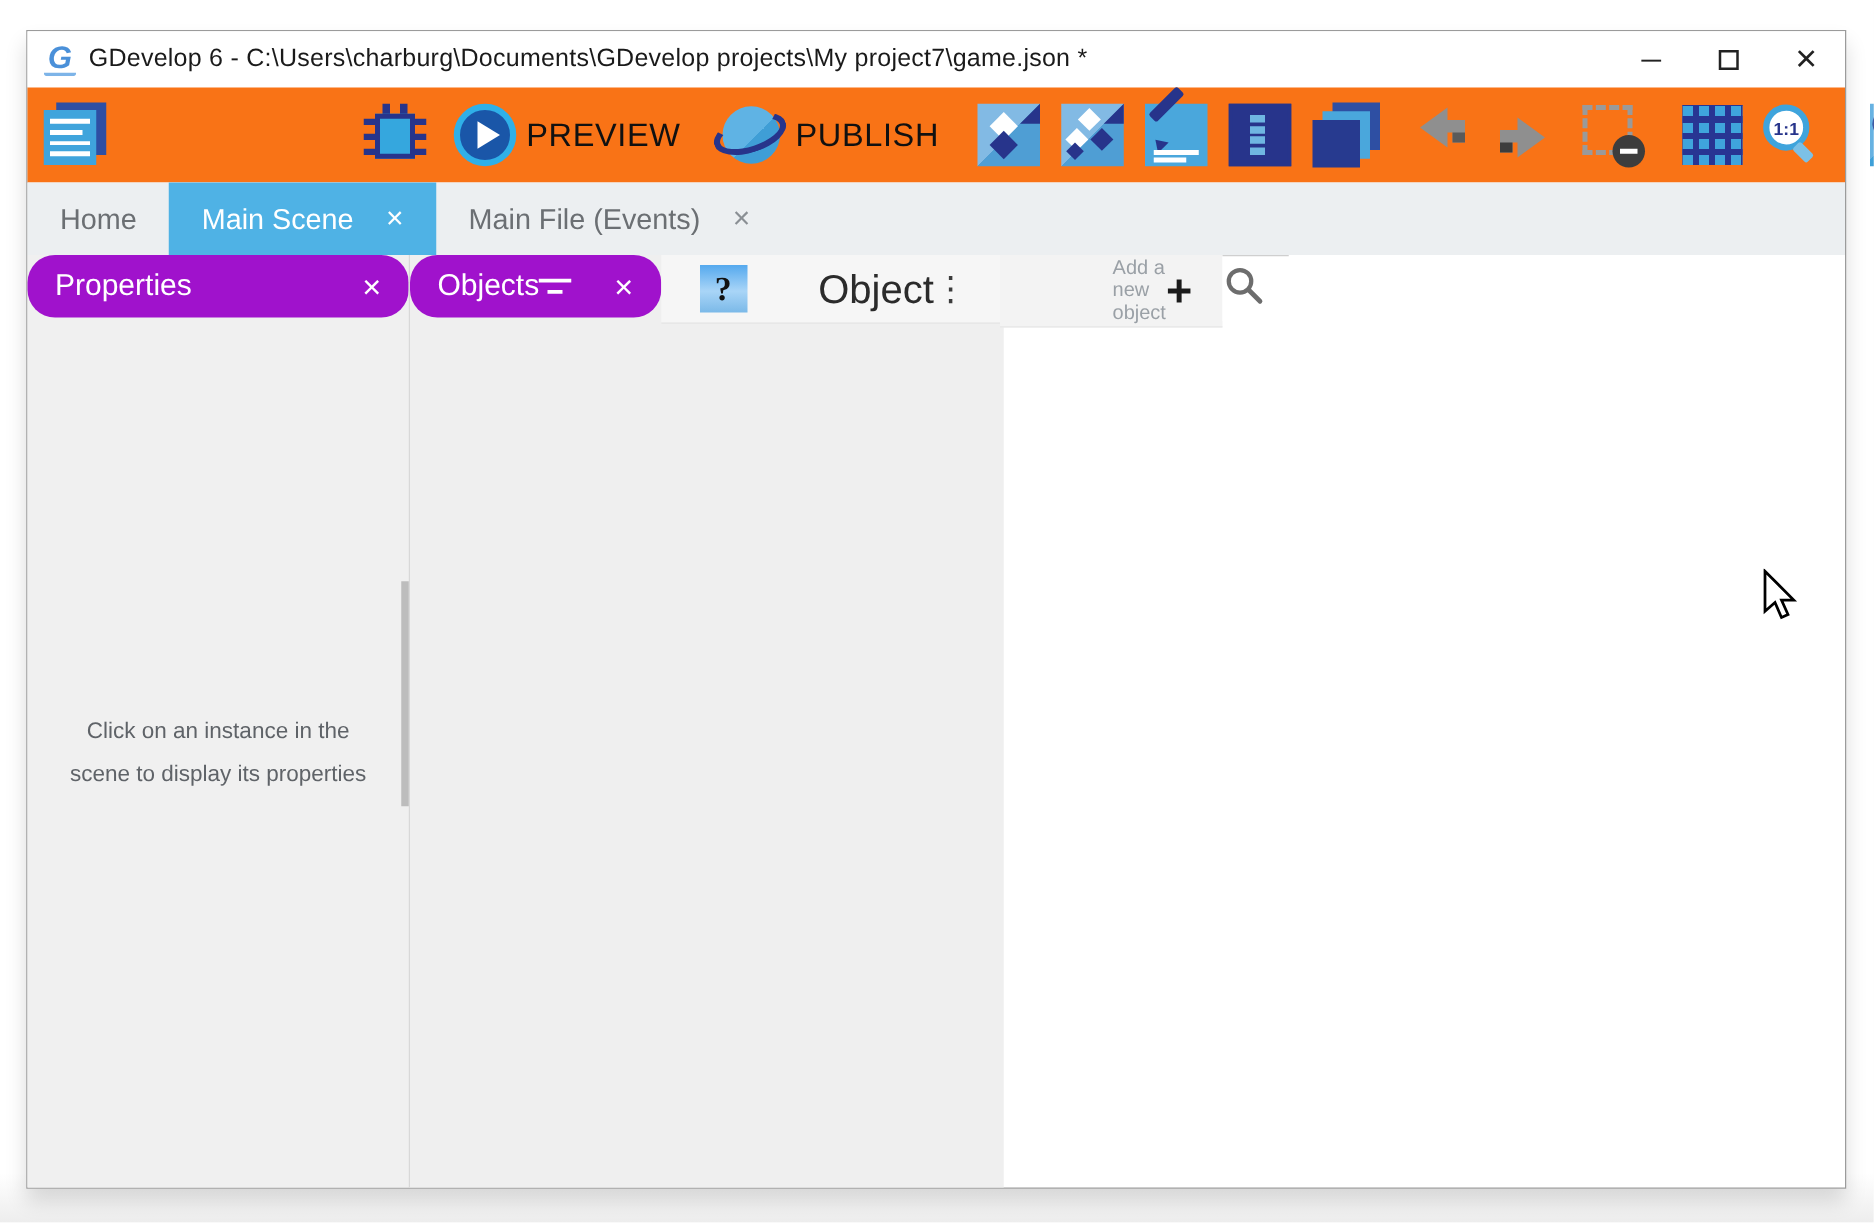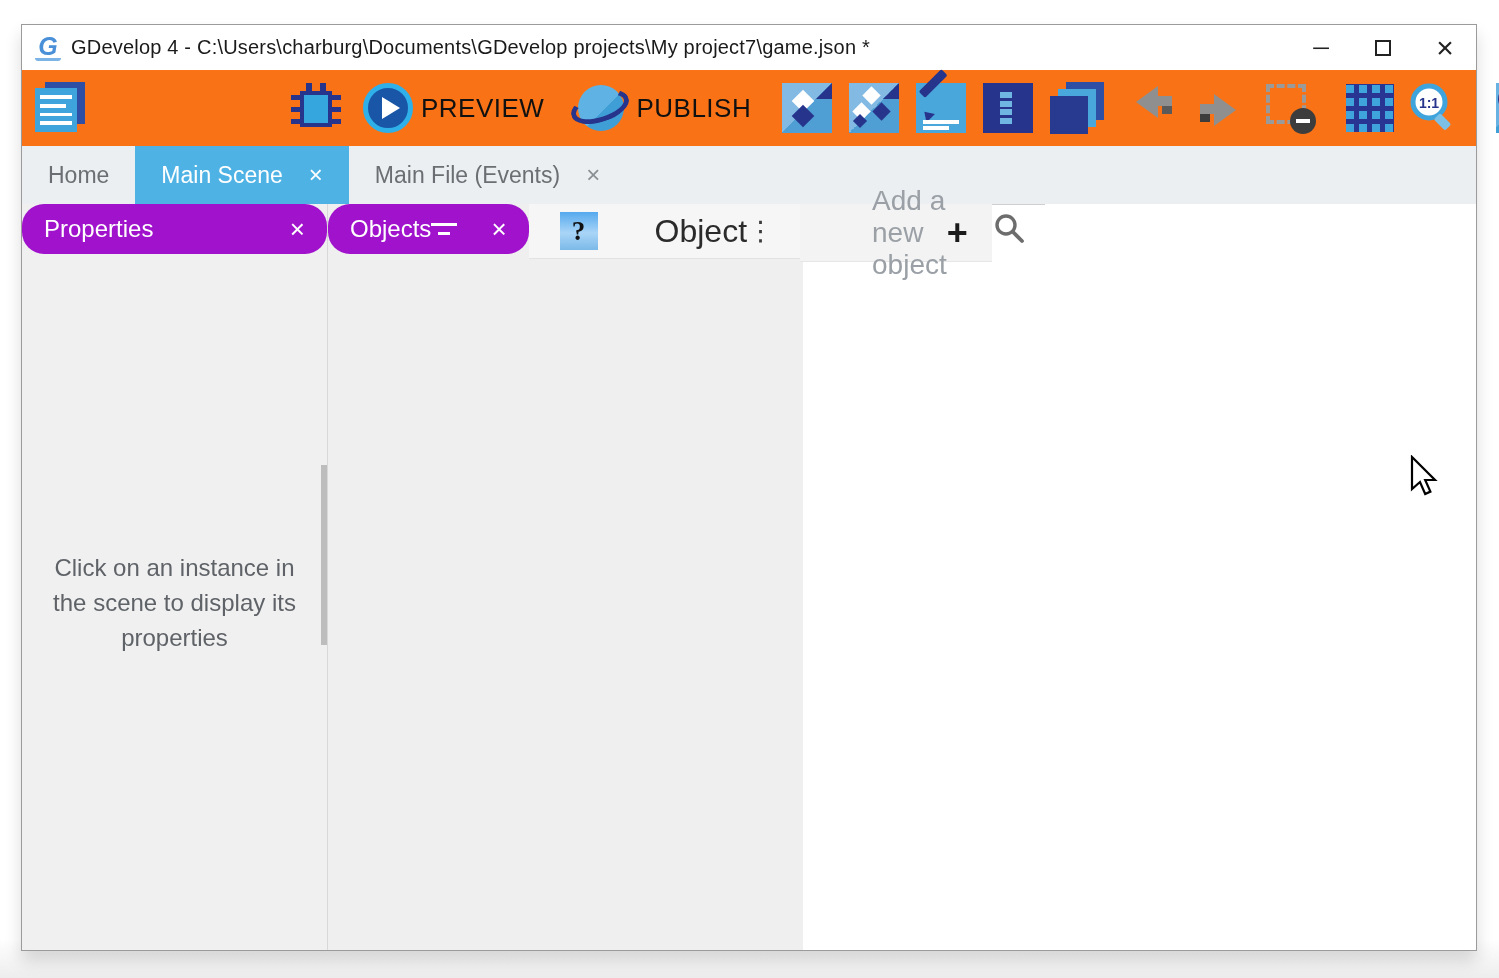--- a/index.html
+++ b/index.html
@@ -115,21 +115,21 @@
 
   
   .main { flex:1 1 auto; display:flex; min-height:0; }
 
   .panel-header { height:50px; flex:0 0 50px; background:#A012CC; color:#fff; display:flex;
     align-items:center; padding:0 22px; font-size:24px;border-radius:22px; }
   .panel-header .x { margin-left:auto; font-size:26px; color:#fff; }
 
   .props-panel { width:305px; flex:0 0 305px; display:flex; flex-direction:column; background:#f0f0f0; }
   .props-body { flex:1; position:relative; display:flex; align-items:center; justify-content:center; }
-  .props-empty { width:256px; text-align:center; font-size:24px; line-height:35px; color:#5f6368; }
+  .props-empty { width:256px; text-align:center; font-size:18px; line-height:35px; color:#5f6368; }
   .props-scroll { position:absolute; right:0; top:211px; width:6px; height:180px; background:#bdbdbd; }
 
   .canvas { flex:1 1 auto; background:#d0d0d0; position:relative; overflow:hidden; }
   .cv-hline-dark { position:absolute; left:5px; top:3px; width:356px; height:4px; background:#3fa8dc; }
   .cv-hline-light { position:absolute; left:361px; right:0; top:3px; height:4px; background:#a6cbe3; }
   .cv-vline-dark { position:absolute; left:5px; top:3px; width:4px; height:374px; background:#3fa8dc; }
   .cv-vline-light { position:absolute; left:5px; top:377px; bottom:0; width:4px; background:#a6cbe3; }
   .cv-dot { position:absolute; width:18px; height:18px; border-radius:50%; background:#42a9dc; }
   .cv-dot.top { left:351px; top:-3px; }
   .cv-dot.left { left:-3px; top:367px; }
@@ -146,41 +146,41 @@
   .filter-icon .f1 { width:26px; } .filter-icon .f2 { width:12px; }
   .obj-row { height:55px; flex:0 0 55px; background:#f6f6f6; border-bottom:1px solid #e2e2e2;
     display:flex; align-items:center; }
   .obj-thumb { width:38px; height:38px; margin-left:31px; font-weight:bold; font-size:27px; color:#111;
     font-family:"Liberation Serif", serif; display:flex; align-items:center; justify-content:center;
     background:linear-gradient(180deg,#55a9ee 0%,#a9d5f7 55%,#7bb9e8 100%); }
   .obj-label { margin-left:57px; font-size:32px; color:#2b2b2b; }
   .kebab { margin-left:auto; margin-right:26px; font-size:27px; color:#3c3c3c; letter-spacing:0; }
   .add-row { height:58px; flex:0 0 58px; background:#f3f3f3; border-bottom:1px solid #e6e6e6;
     display:flex; align-items:center; }
-  .add-label { margin-left:72px; font-size:28px; color:#9aa0a6; }
+  .add-label { margin-left:90px; font-size:16px; color:#9aa0a6; }
   .plus { margin-left:auto; margin-right:24px; font-size:36px; color:#1b1b1b; font-weight:bold; line-height:1; }
   .obj-body { flex:1; background:#efefef; }
   .search-bar { height:53px; flex:0 0 53px; background:#ffffff; border-top:1px solid #cfcfcf;
     display:flex; align-items:center; }
   .search-input { flex:1; border:0; outline:none; font-size:26px; color:#444; padding-left:14px;
     font-family:"Liberation Sans", sans-serif; background:transparent; }
   .search-input::placeholder { color:#9aa0a6; }
   .search-icon { margin-right:16px; }
 
   .mouse-cursor { position:absolute; left:1410px; top:455px; z-index:50; }
 </style>
 </head>
 <body>
 
 <div class="stage">
   <div class="app-window">
 
     <div class="titlebar">
       <div class="app-logo">G</div>
-      <div class="title-text">GDevelop 4 - C:\Users\charburg\Documents\GDevelop projects\My project7\game.json *</div>
+      <div class="title-text">GDevelop 6 - C:\Users\charburg\Documents\GDevelop projects\My project7\game.json *</div>
       <div class="win-controls">
         <div class="win-btn">─</div>
         <div class="win-btn">
             <span class="maxi-box"></span>
           </div>
         <div class="win-btn" style="font-size:30px;">×</div>
       </div>
     </div>
 
 

